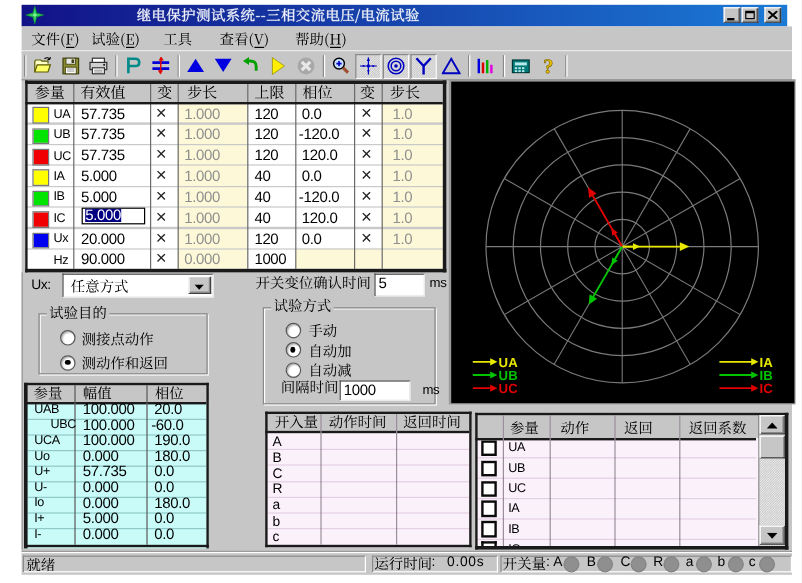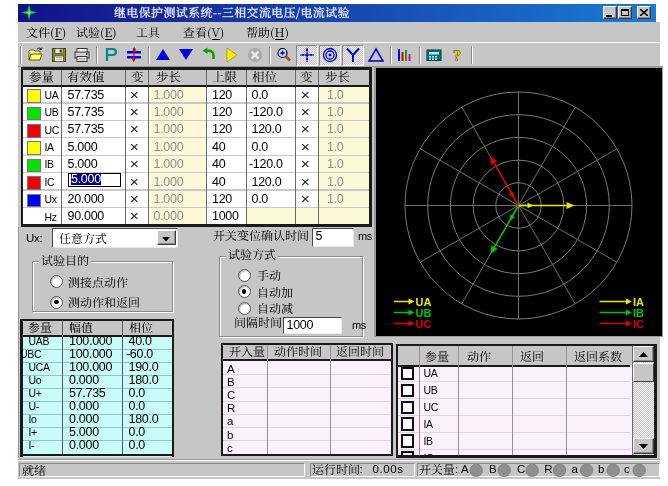--- a/index.html
+++ b/index.html
@@ -557,23 +557,23 @@
     </g>
   </svg>
 <svg style="position:absolute;left:128.5px;top:318.5px;overflow:visible" width="24" height="17">
     <g transform="translate(0,13.0)" fill="#000">
       <use href="#g10" x="0.0"></use>
       <use href="#g49" x="12.0"></use>
     </g>
   </svg>
 <div style="position:absolute;left:28.5px;top:336.0px;font:10.5px 'Liberation Sans',sans-serif;line-height:10.5px;color:#000;letter-spacing:-0.3px;white-space:pre">UAB</div>
 <div style="position:absolute;left:69px;top:334.6px;font:12.5px 'Liberation Sans',sans-serif;line-height:12.5px;color:#000;letter-spacing:-0.3px;white-space:pre">100.000</div>
-<div style="position:absolute;left:128.5px;top:334.6px;font:12.5px 'Liberation Sans',sans-serif;line-height:12.5px;color:#000;letter-spacing:-0.3px;white-space:pre">40.0</div>
+<div style="position:absolute;left:128.5px;top:334.6px;font:12.5px 'Liberation Sans',sans-serif;line-height:12.5px;color:#000;letter-spacing:-0.3px;white-space:pre">20.0</div>
 <div style="position:absolute;left:22.5px;top:348.55px;width:149.0px;height:1px;background:rgba(40,110,110,0.35)"></div>
-<div style="position:absolute;left:20px;top:349.0px;font:10.5px 'Liberation Sans',sans-serif;line-height:10.5px;color:#000;letter-spacing:-0.3px;white-space:pre">UBC</div>
+<div style="position:absolute;left:42px;top:349.0px;font:10.5px 'Liberation Sans',sans-serif;line-height:10.5px;color:#000;letter-spacing:-0.3px;white-space:pre">UBC</div>
 <div style="position:absolute;left:69px;top:347.6px;font:12.5px 'Liberation Sans',sans-serif;line-height:12.5px;color:#000;letter-spacing:-0.3px;white-space:pre">100.000</div>
 <div style="position:absolute;left:126px;top:347.6px;font:12.5px 'Liberation Sans',sans-serif;line-height:12.5px;color:#000;letter-spacing:-0.3px;white-space:pre">-60.0</div>
 <div style="position:absolute;left:22.5px;top:361.6px;width:149.0px;height:1px;background:rgba(40,110,110,0.35)"></div>
 <div style="position:absolute;left:28.5px;top:362.1px;font:10.5px 'Liberation Sans',sans-serif;line-height:10.5px;color:#000;letter-spacing:-0.3px;white-space:pre">UCA</div>
 <div style="position:absolute;left:69px;top:360.7px;font:12.5px 'Liberation Sans',sans-serif;line-height:12.5px;color:#000;letter-spacing:-0.3px;white-space:pre">100.000</div>
 <div style="position:absolute;left:128.5px;top:360.7px;font:12.5px 'Liberation Sans',sans-serif;line-height:12.5px;color:#000;letter-spacing:-0.3px;white-space:pre">190.0</div>
 <div style="position:absolute;left:22.5px;top:374.65px;width:149.0px;height:1px;background:rgba(40,110,110,0.35)"></div>
 <div style="position:absolute;left:28.5px;top:375.1px;font:10.5px 'Liberation Sans',sans-serif;line-height:10.5px;color:#000;letter-spacing:-0.3px;white-space:pre">Uo</div>
 <div style="position:absolute;left:69px;top:373.7px;font:12.5px 'Liberation Sans',sans-serif;line-height:12.5px;color:#000;letter-spacing:-0.3px;white-space:pre">0.000</div>
 <div style="position:absolute;left:128.5px;top:373.7px;font:12.5px 'Liberation Sans',sans-serif;line-height:12.5px;color:#000;letter-spacing:-0.3px;white-space:pre">180.0</div>

